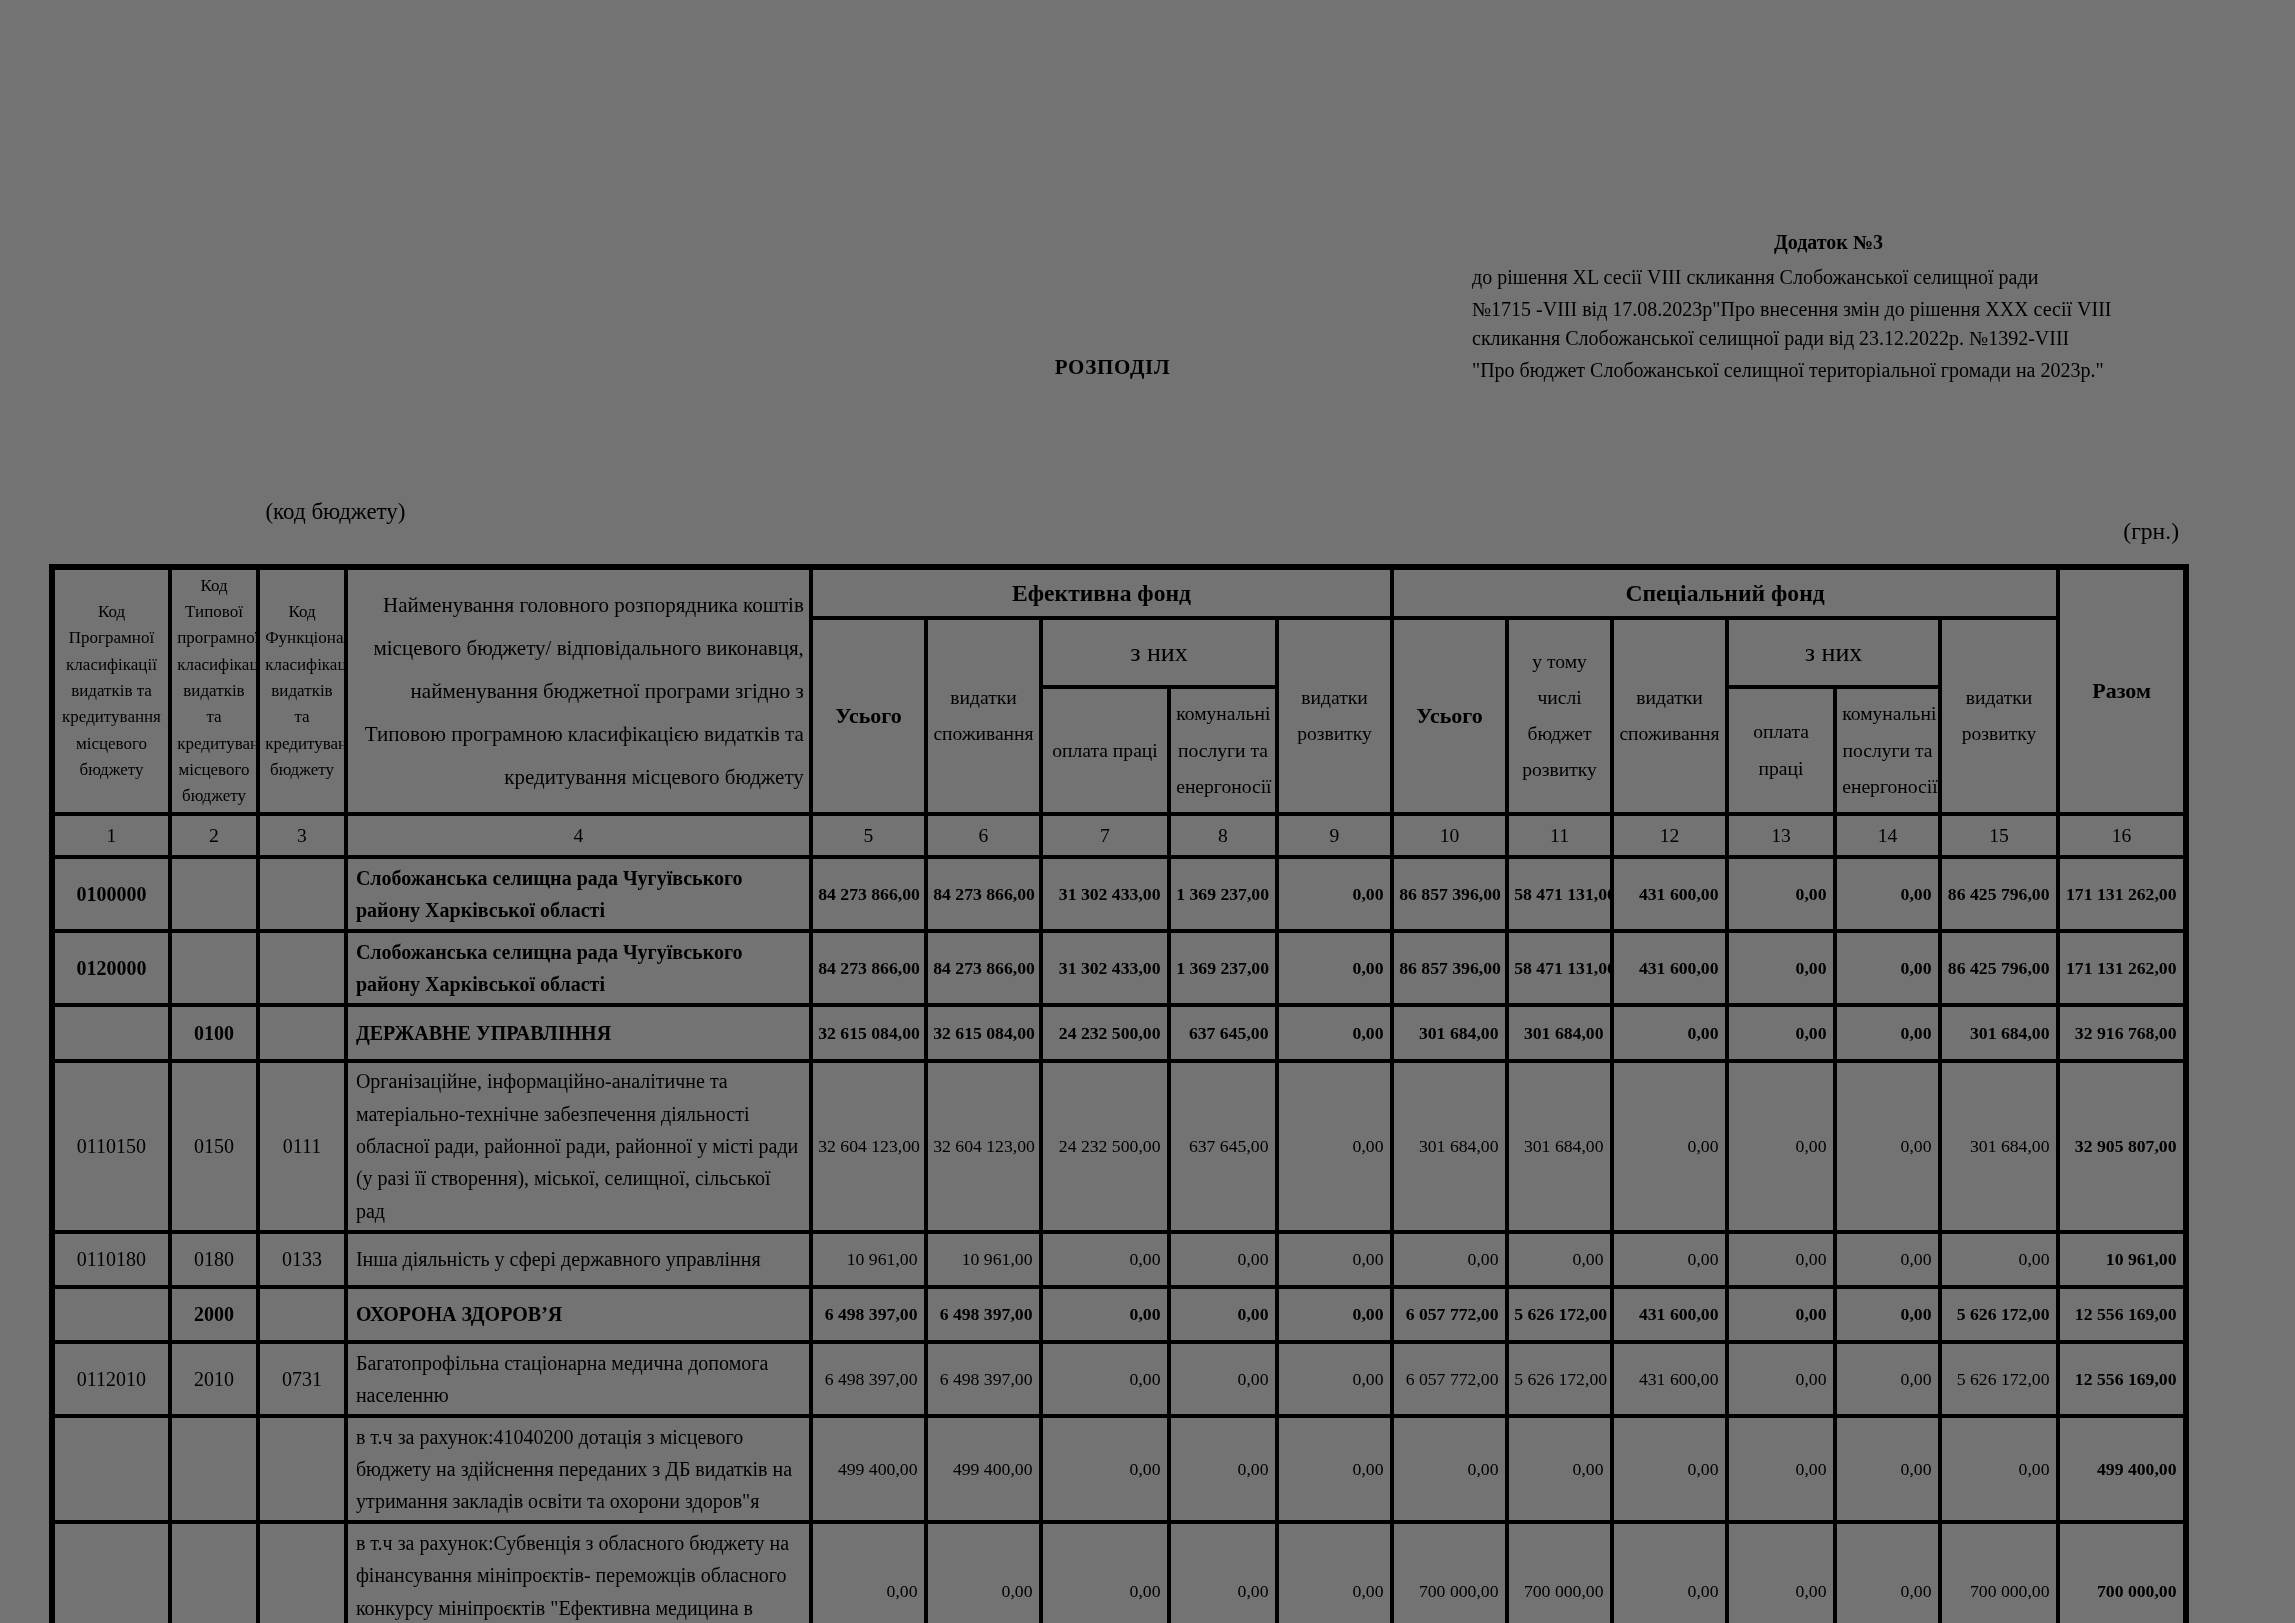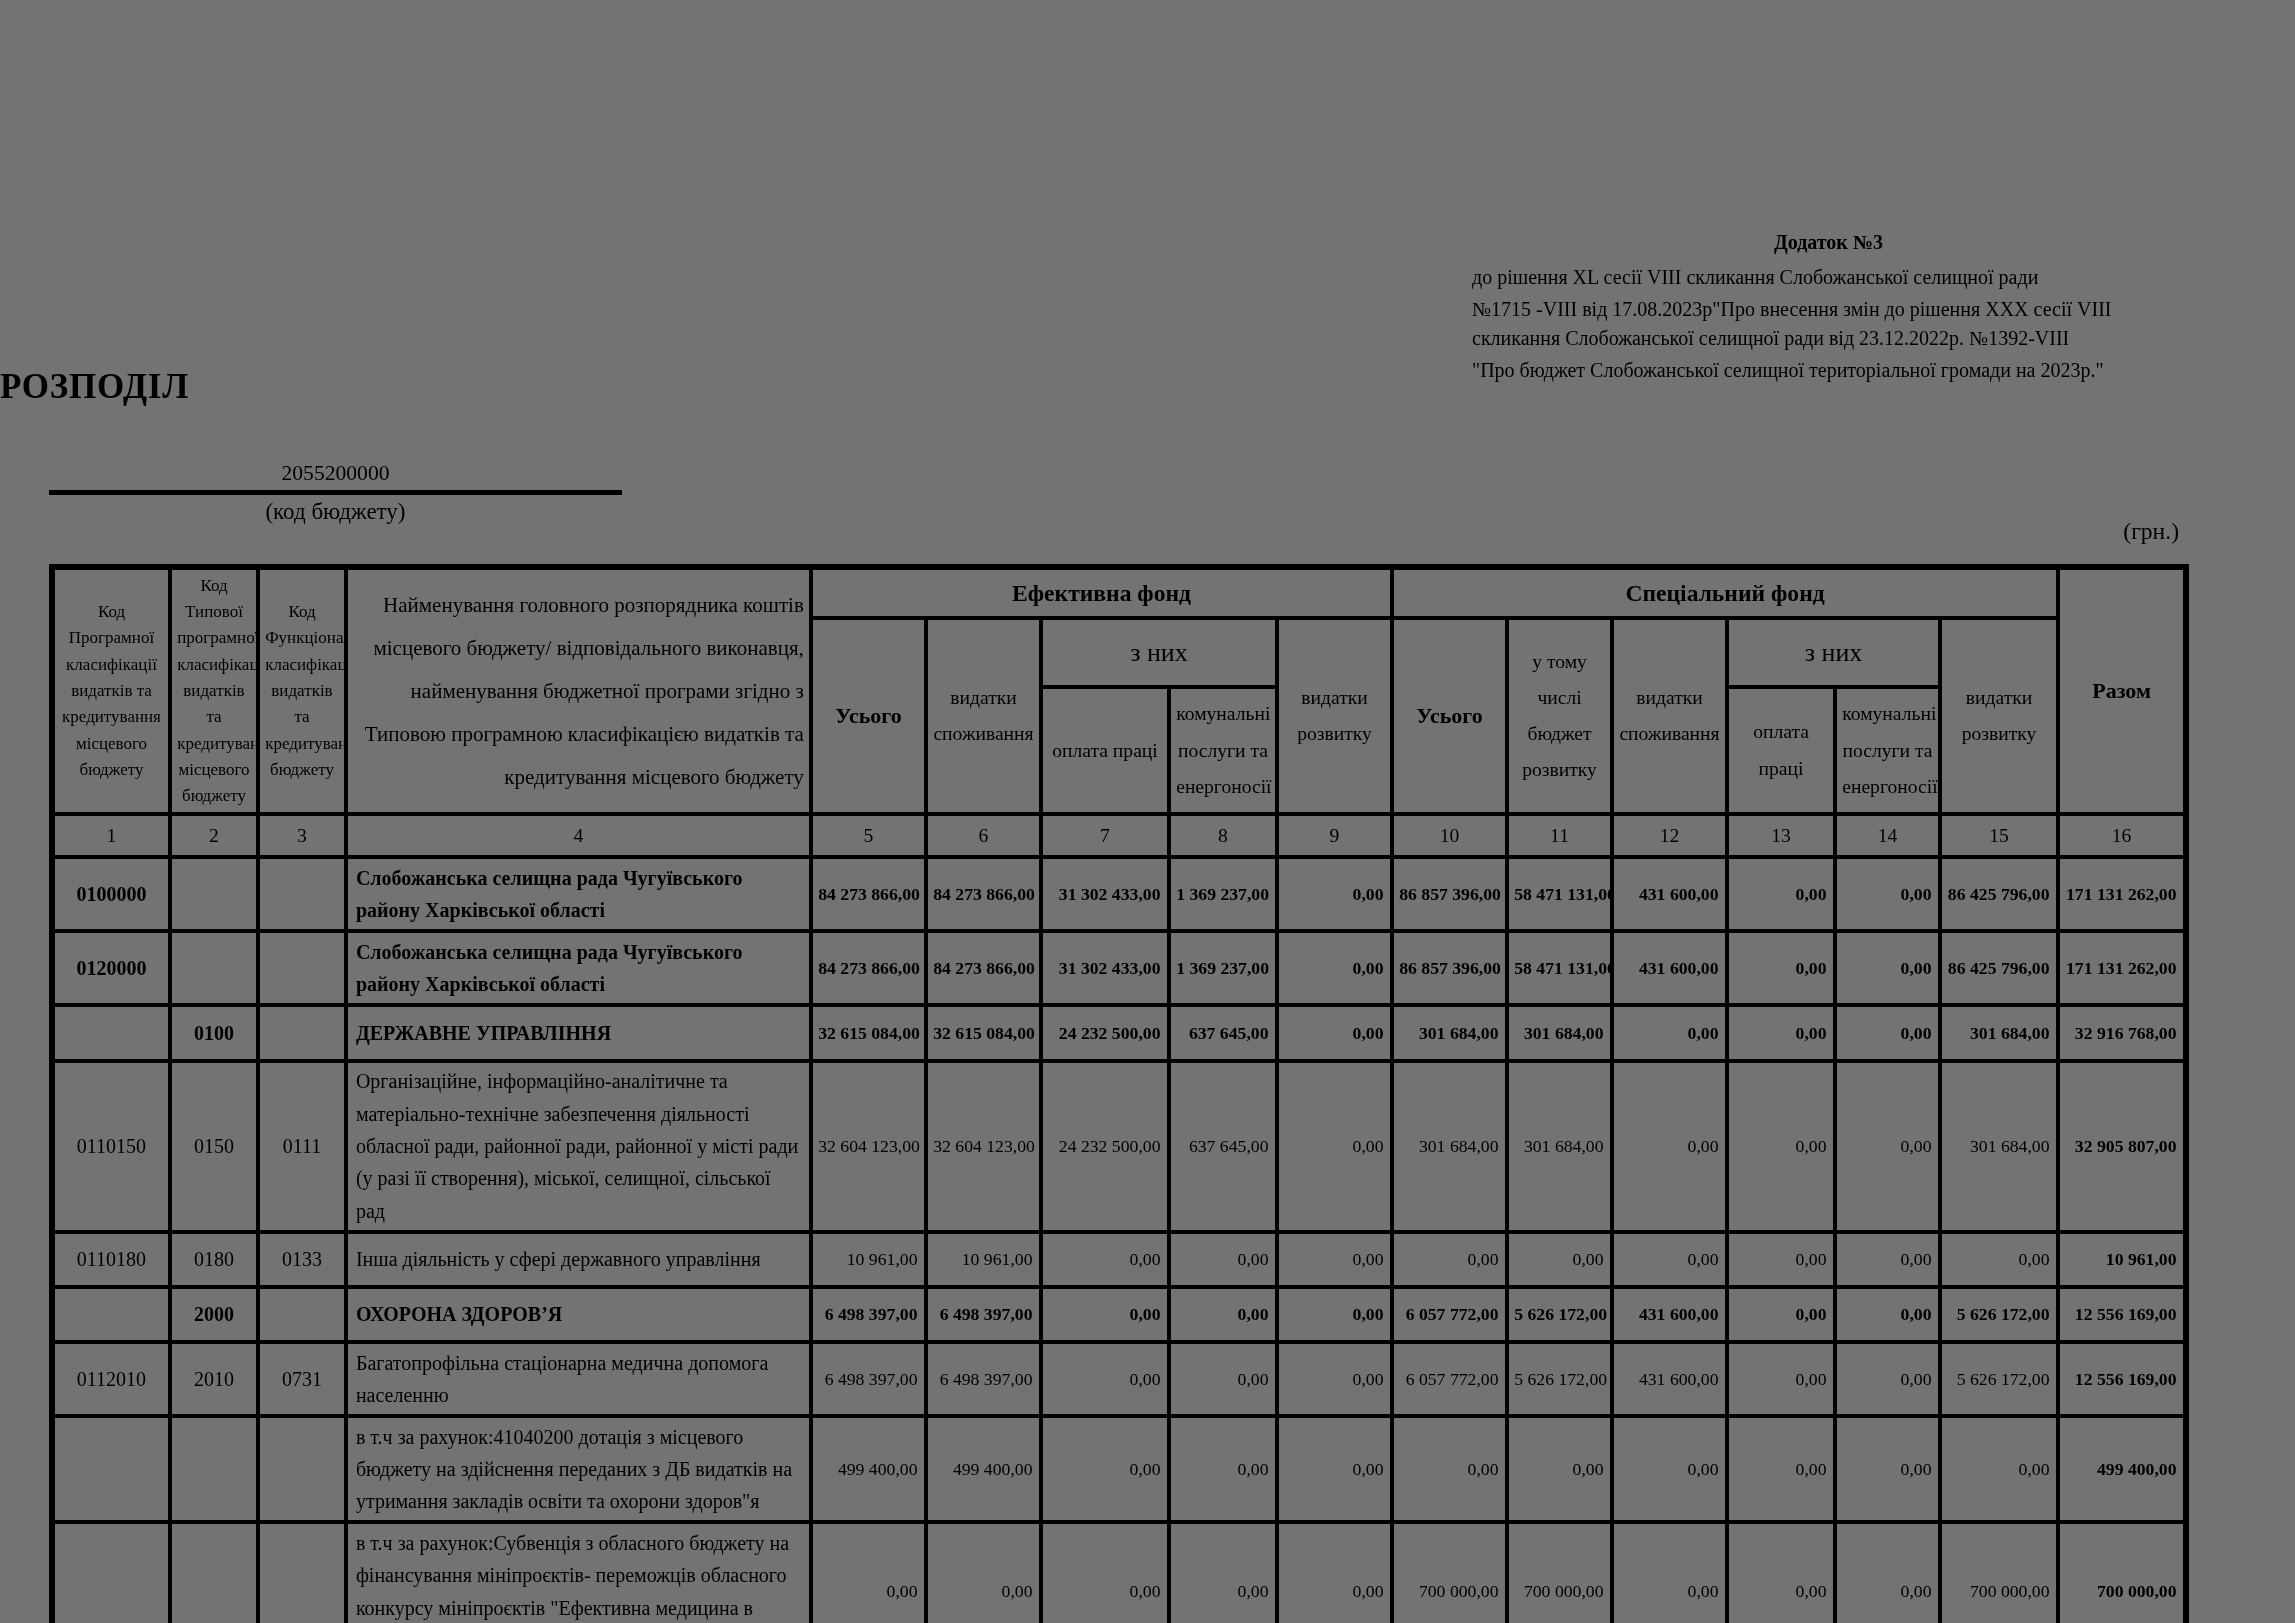--- a/index.html
+++ b/index.html
@@ -13,22 +13,22 @@
   }
   
   .annex{
     position:absolute;left:1472px;top:228px;width:713px;
     font-size:20px;line-height:1.42;text-align:left;
   }
   .annex p{margin:0 0 3.9px 0;}
   .annex .annex-title{text-align:center;font-weight:bold;margin-bottom:6.5px;}
   
   .doc-title{
-    position:absolute;left:0;top:367px;width:2225px;
-    font-size:35px;font-weight:bold;letter-spacing:0.7px;
+    position:absolute;left:0;top:355px;width:2225px;
+    text-align:center;font-size:21px;font-weight:bold;letter-spacing:0.7px;
   }
   .doc-subtitle{
     position:absolute;left:0;top:414px;width:2251px;
     text-align:center;font-size:27px;font-weight:bold;
   }
   
   .budget-code{
     position:absolute;left:49px;top:461px;width:573px;
     text-align:center;font-size:21.6px;
     border-bottom:5.9px solid #000;padding-bottom:3.9px;
@@ -77,21 +77,20 @@
 
   <div class="annex">
     <p class="annex-title">Додаток №3</p>
     <p>до рішення  XL сесії VIII скликання    Слобожанської селищної ради</p>
     <p>№1715 -VIII від 17.08.2023р"Про  внесення  змін до рішення XXX сесії  VIII скликання Слобожанської селищної ради від 23.12.2022р. №1392-VIII</p>
     <p>"Про бюджет Слобожанської селищної територіальної громади на 2023р."</p>
   </div>
 
   <div class="doc-title">РОЗПОДІЛ</div>
 
-  <div class="budget-code">2055200000</div>
   <div class="budget-code-label">(код бюджету)</div>
 
   <div class="currency-note">(грн.)</div>
 
   <table class="budget">
     <colgroup>
       <col style="width:118px">
         <col style="width:88px">
         <col style="width:88px">
         <col style="width:465px">

